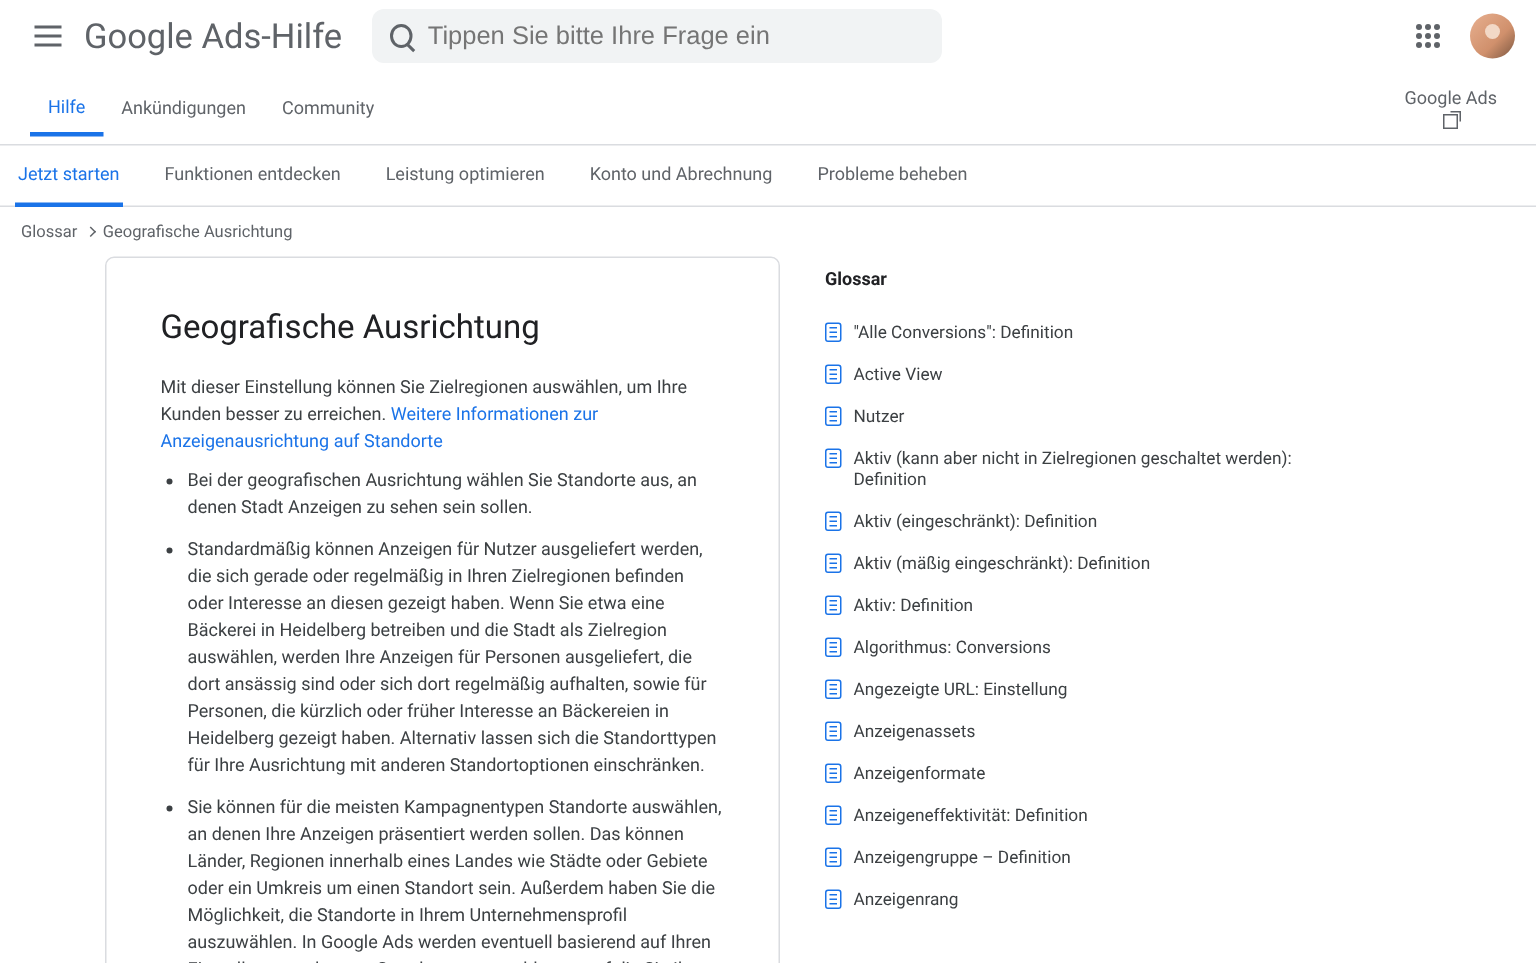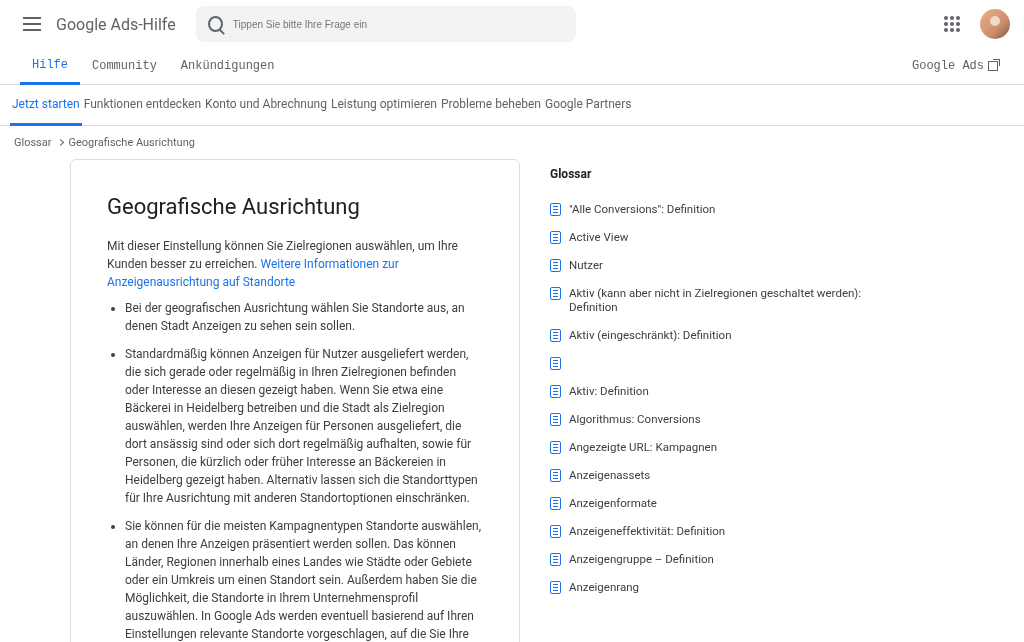--- a/index.html
+++ b/index.html
@@ -1,45 +1,45 @@
 <!DOCTYPE html>
 <html><head>
 <meta charset="utf-8">
 <style>
   * { box-sizing: border-box; margin: 0; padding: 0; }
   body { font-family: Roboto, Arial, sans-serif; font-size: 13px; color: #202124; background: #fff; }
-  a { text-decoration: none; }
+  a { text-decoration: none; flex-direction: column; }
 
   
   .hdr { display:flex; align-items:center; padding:8px 14px; height:48px; }
   .menu-btn, .apps-btn { width:36px; height:36px; display:flex; align-items:center; justify-content:center; border-radius:50%; cursor:pointer; }
   .menu-icon { width:18px; height:14px; display:flex; flex-direction:column; justify-content:space-between; }
   .menu-icon span { display:block; height:2px; background:#5f6368; }
-  .site-title { font-size:16px; color:#5f6368; margin-left:6px; margin-right:20px; }
+  .site-title { font-size:23px; color:#5f6368; margin-left:6px; margin-right:20px; }
   .search-wrap { flex:0 0 380px; background:#f1f3f4; border-radius:8px; height:36px; display:flex; align-items:center; padding:0 12px; gap:10px; }
-  .search-wrap input { border:none; background:transparent; outline:none; font-size:10px; width:100%; color:#5f6368; }
+  .search-wrap input { border:none; background:transparent; outline:none; font-size:17px; width:100%; color:#5f6368; }
   .mag { width:16px; height:16px; border:2px solid #5f6368; border-radius:50%; position:relative; }
   .mag::after { content:""; position:absolute; width:2px; height:6px; background:#5f6368; transform:rotate(-45deg); bottom:-5px; right:-2px; }
   .hdr-spacer { flex:1; }
   .apps-grid { width:16px; height:16px; display:grid; grid-template-columns:repeat(3,4px); grid-template-rows:repeat(3,4px); gap:2px; }
   .apps-grid span { background:#5f6368; border-radius:50%; }
   .avatar { width:30px; height:30px; border-radius:50%; background:linear-gradient(135deg,#e8b090 0%,#d0906c 60%,#7a5640 100%); margin-left:10px; display:flex; align-items:center; justify-content:center; }
   .avatar::after { content:""; width:10px; height:10px; background:#f2d8c6; border-radius:50%; transform:translateY(-3px); }
 
   
-  .tabs1 { display:flex; align-items:center; padding:0 20px; border-bottom:1px solid #dadce0; font-size:12px;font-family:Liberation Mono, monospace; }
+  .tabs1 { display:flex; align-items:center; padding:0 20px; border-bottom:1px solid #dadce0; font-size:12px; }
   .tabs1 .tab { padding:10px 12px; color:#5f6368; cursor:pointer; }
   .tabs1 .tab.active { color:#1a73e8; border-bottom:3px solid #1a73e8; margin-bottom:-1px; }
   .tabs1-spacer { flex:1; }
   .ext-link { display:flex; align-items:center; gap:4px; color:#5f6368; font-size:12px; padding:10px 6px; }
   .ext-ic { width:10px; height:10px; border:1.5px solid #5f6368; position:relative; }
   .ext-ic::after { content:""; position:absolute; width:6px; height:6px; border-top:1.5px solid #5f6368; border-right:1.5px solid #5f6368; top:-3px; right:-3px; }
 
   
-  .tabs2 { display:flex; padding:0 10px; border-bottom:1px solid #dadce0; font-size:12px; }
+  .tabs2 { display:flex; gap:26px; padding:0 10px; border-bottom:1px solid #dadce0; font-size:12px; }
   .tabs2 .tab { padding:12px 2px; color:#5f6368; cursor:pointer; }
   .tabs2 .tab.active { color:#1a73e8; border-bottom:3px solid #1a73e8; margin-bottom:-1px; }
 
   
   .crumbs { padding:10px 14px; font-size:11px; color:#5f6368; display:flex; align-items:center; gap:6px; }
   .crumbs .sep { width:5px; height:5px; border-right:1.5px solid #5f6368; border-top:1.5px solid #5f6368; transform:rotate(45deg); }
 
   
   .main { display:flex; padding:0 0 0 70px; gap:30px; }
   .article { width:450px; border:1px solid #dadce0; border-radius:6px; padding:30px 36px; font-size:12px; line-height:1.5; color:#3c4043; }
@@ -86,36 +86,35 @@
         <span></span>
         <span></span>
         <span></span>
       </span>
   </div>
   <div class="avatar"></div>
 </div>
 
 <div class="tabs1">
   <div class="tab active">Hilfe</div>
+  <div class="tab">Ankündigungen</div>
   <div class="tab">Community</div>
-  <div class="tab">Ankündigungen</div>
   <div class="tabs1-spacer"></div>
   <a class="ext-link">
     <span>Google Ads</span>
     <span class="ext-ic"></span>
   </a>
 </div>
 
 <div class="tabs2">
   <div class="tab active">Jetzt starten</div>
   <div class="tab">Funktionen entdecken</div>
+  <div class="tab">Leistung optimieren</div>
   <div class="tab">Konto und Abrechnung</div>
-  <div class="tab">Leistung optimieren</div>
   <div class="tab">Probleme beheben</div>
-  <div class="tab">Google Partners</div>
 </div>
 
 <div class="crumbs">
   <a>Glossar</a>
   <span class="sep"></span>
   <span>Geografische Ausrichtung</span>
 </div>
 
 <div class="main">
   <div class="article">
@@ -151,32 +150,33 @@
         <li>
           <span class="doc-ic"></span>
           <a href="#">Aktiv (kann aber nicht in Zielregionen geschaltet werden): Definition</a>
         </li>
         <li>
           <span class="doc-ic"></span>
           <a href="#">Aktiv (eingeschränkt): Definition</a>
         </li>
         <li>
           <span class="doc-ic"></span>
+          <a href="#">Aktiv (mäßig eingeschränkt): Definition</a>
         </li>
         <li>
           <span class="doc-ic"></span>
           <a href="#">Aktiv: Definition</a>
         </li>
         <li>
           <span class="doc-ic"></span>
           <a href="#">Algorithmus: Conversions</a>
         </li>
         <li>
           <span class="doc-ic"></span>
-          <a href="#">Angezeigte URL: Kampagnen</a>
+          <a href="#">Angezeigte URL: Einstellung</a>
         </li>
         <li>
           <span class="doc-ic"></span>
           <a href="#">Anzeigenassets</a>
         </li>
         <li>
           <span class="doc-ic"></span>
           <a href="#">Anzeigenformate</a>
         </li>
         <li>

